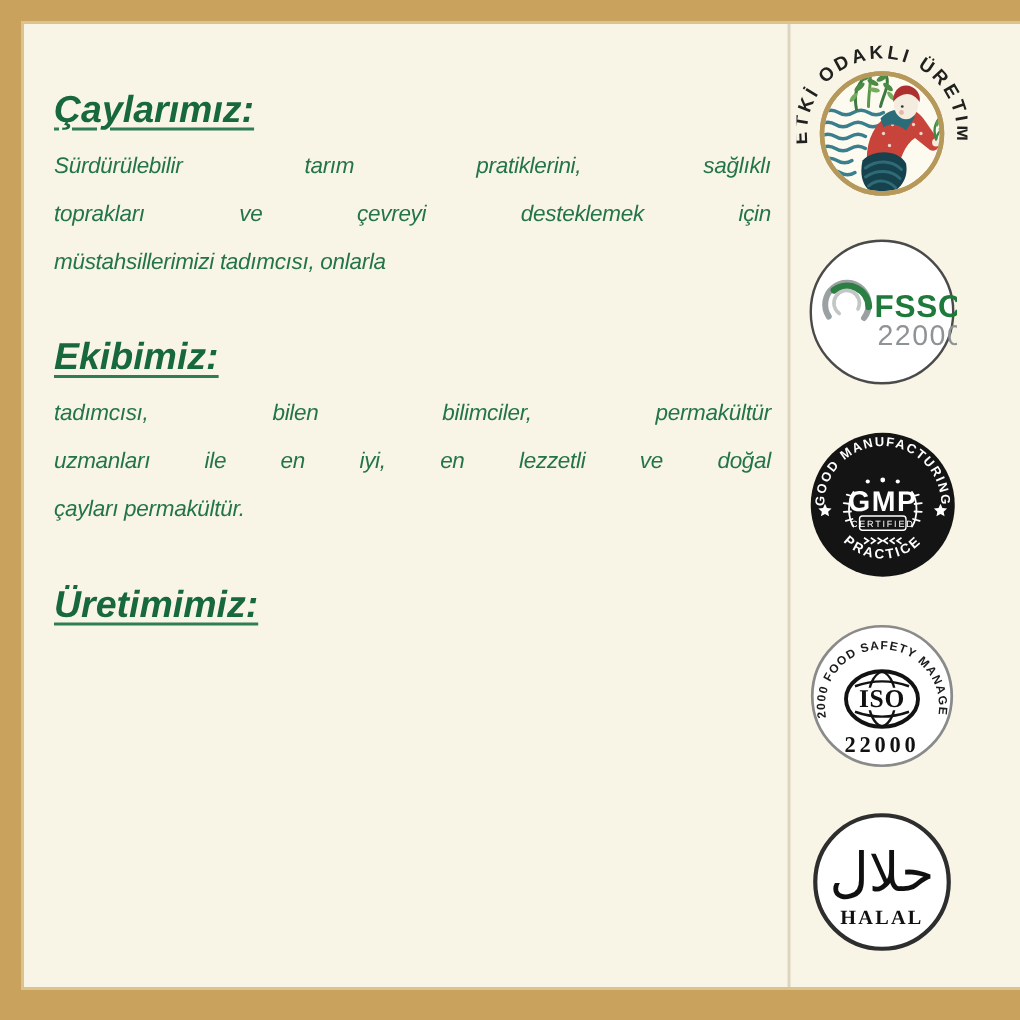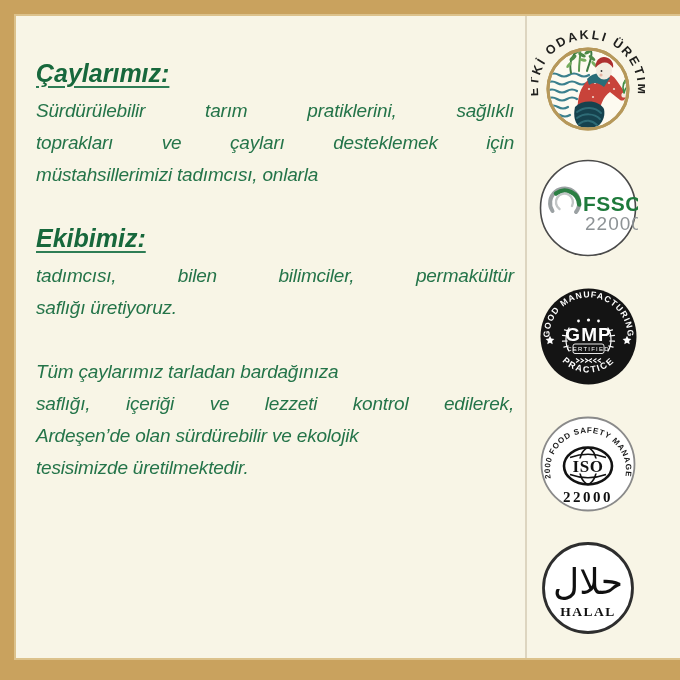--- a/index.html
+++ b/index.html
@@ -8,60 +8,56 @@
   .stage{position:relative;width:680px;height:680px;background:var(--bg_tan,#c9a25e);}
   .panel{position:absolute;left:14px;top:14px;width:672px;height:646px;
          background:var(--panel_cream,#f8f5e6);border:2px solid var(--panel_edge,#dcc28c);font-style:italic;}
   .divider{position:absolute;left:509px;top:0;bottom:0;width:2px;background:var(--divider,#ddd5c0);}
   .text-col{position:absolute;left:20px;top:42px;width:478px;}
   .section{margin:0 0 32px 0;}
   .heading{margin:0 0 7px 0;font-size:25px;line-height:30px;font-weight:bold;
            color:var(--heading_green,#17683c);
            text-decoration:underline;text-decoration-thickness:2px;text-underline-offset:4px;
            text-decoration-color:var(--underline_green,#2e7d55);}
-  .para{width:478px;color:var(--body_green,#247449);font-size:19px;letter-spacing:-0.2px;}
+  .para{width:478px;color:var(--body_green,#247449);font-size:15px;letter-spacing:-0.2px;}
   .para .line{height:32px;line-height:32px;}
   .para .line.just{text-align:justify;text-align-last:justify;}
   .badges{position:absolute;left:0;top:0;width:680px;height:680px;pointer-events:none;}
   .badge{position:absolute;}
   svg text{font-family:"Liberation Sans",sans-serif;}
   .serif{font-family:"Liberation Serif",serif;}
   .arabic{font-family:"DejaVu Sans",sans-serif;}
 </style>
 </head>
 <body>
 
 <div class="stage">
   <div class="panel">
     <div class="text-col">
 
       <div class="section">
         <h2 class="heading">Çaylarımız:</h2>
         <div class="para">
             <div class="line just">Sürdürülebilir tarım pratiklerini, sağlıklı</div>
-            <div class="line just">toprakları ve çayları desteklemek için</div>
+            <div class="line just">toprakları ve çevreyi desteklemek için</div>
             <div class="line">müstahsillerimizi tadımcısı, onlarla</div>
           </div>
       </div>
 
       <div class="section">
         <h2 class="heading">Ekibimiz:</h2>
         <div class="para">
             <div class="line just">tadımcısı, bilen bilimciler, permakültür</div>
-            <div class="line">saflığı üretiyoruz.</div>
+            <div class="line just">uzmanları ile en iyi, en lezzetli ve doğal</div>
+            <div class="line">çayları permakültür.</div>
           </div>
       </div>
 
       <div class="section">
-        <div class="para">
-            <div class="line">Tüm çaylarımız tarladan bardağınıza</div>
-            <div class="line just">saflığı, içeriği ve lezzeti kontrol edilerek,</div>
-            <div class="line">Ardeşen’de olan sürdürebilir ve ekolojik</div>
-            <div class="line">tesisimizde üretilmektedir.</div>
-          </div>
+        <h2 class="heading">Üretimimiz:</h2>
       </div>
 
     </div>
     <div class="divider"></div>
   </div>
 
   <div class="badges">
 
     <svg class="badge" style="left:531px;top:27px" width="114" height="114" viewBox="0 0 114 114">
       <defs>

